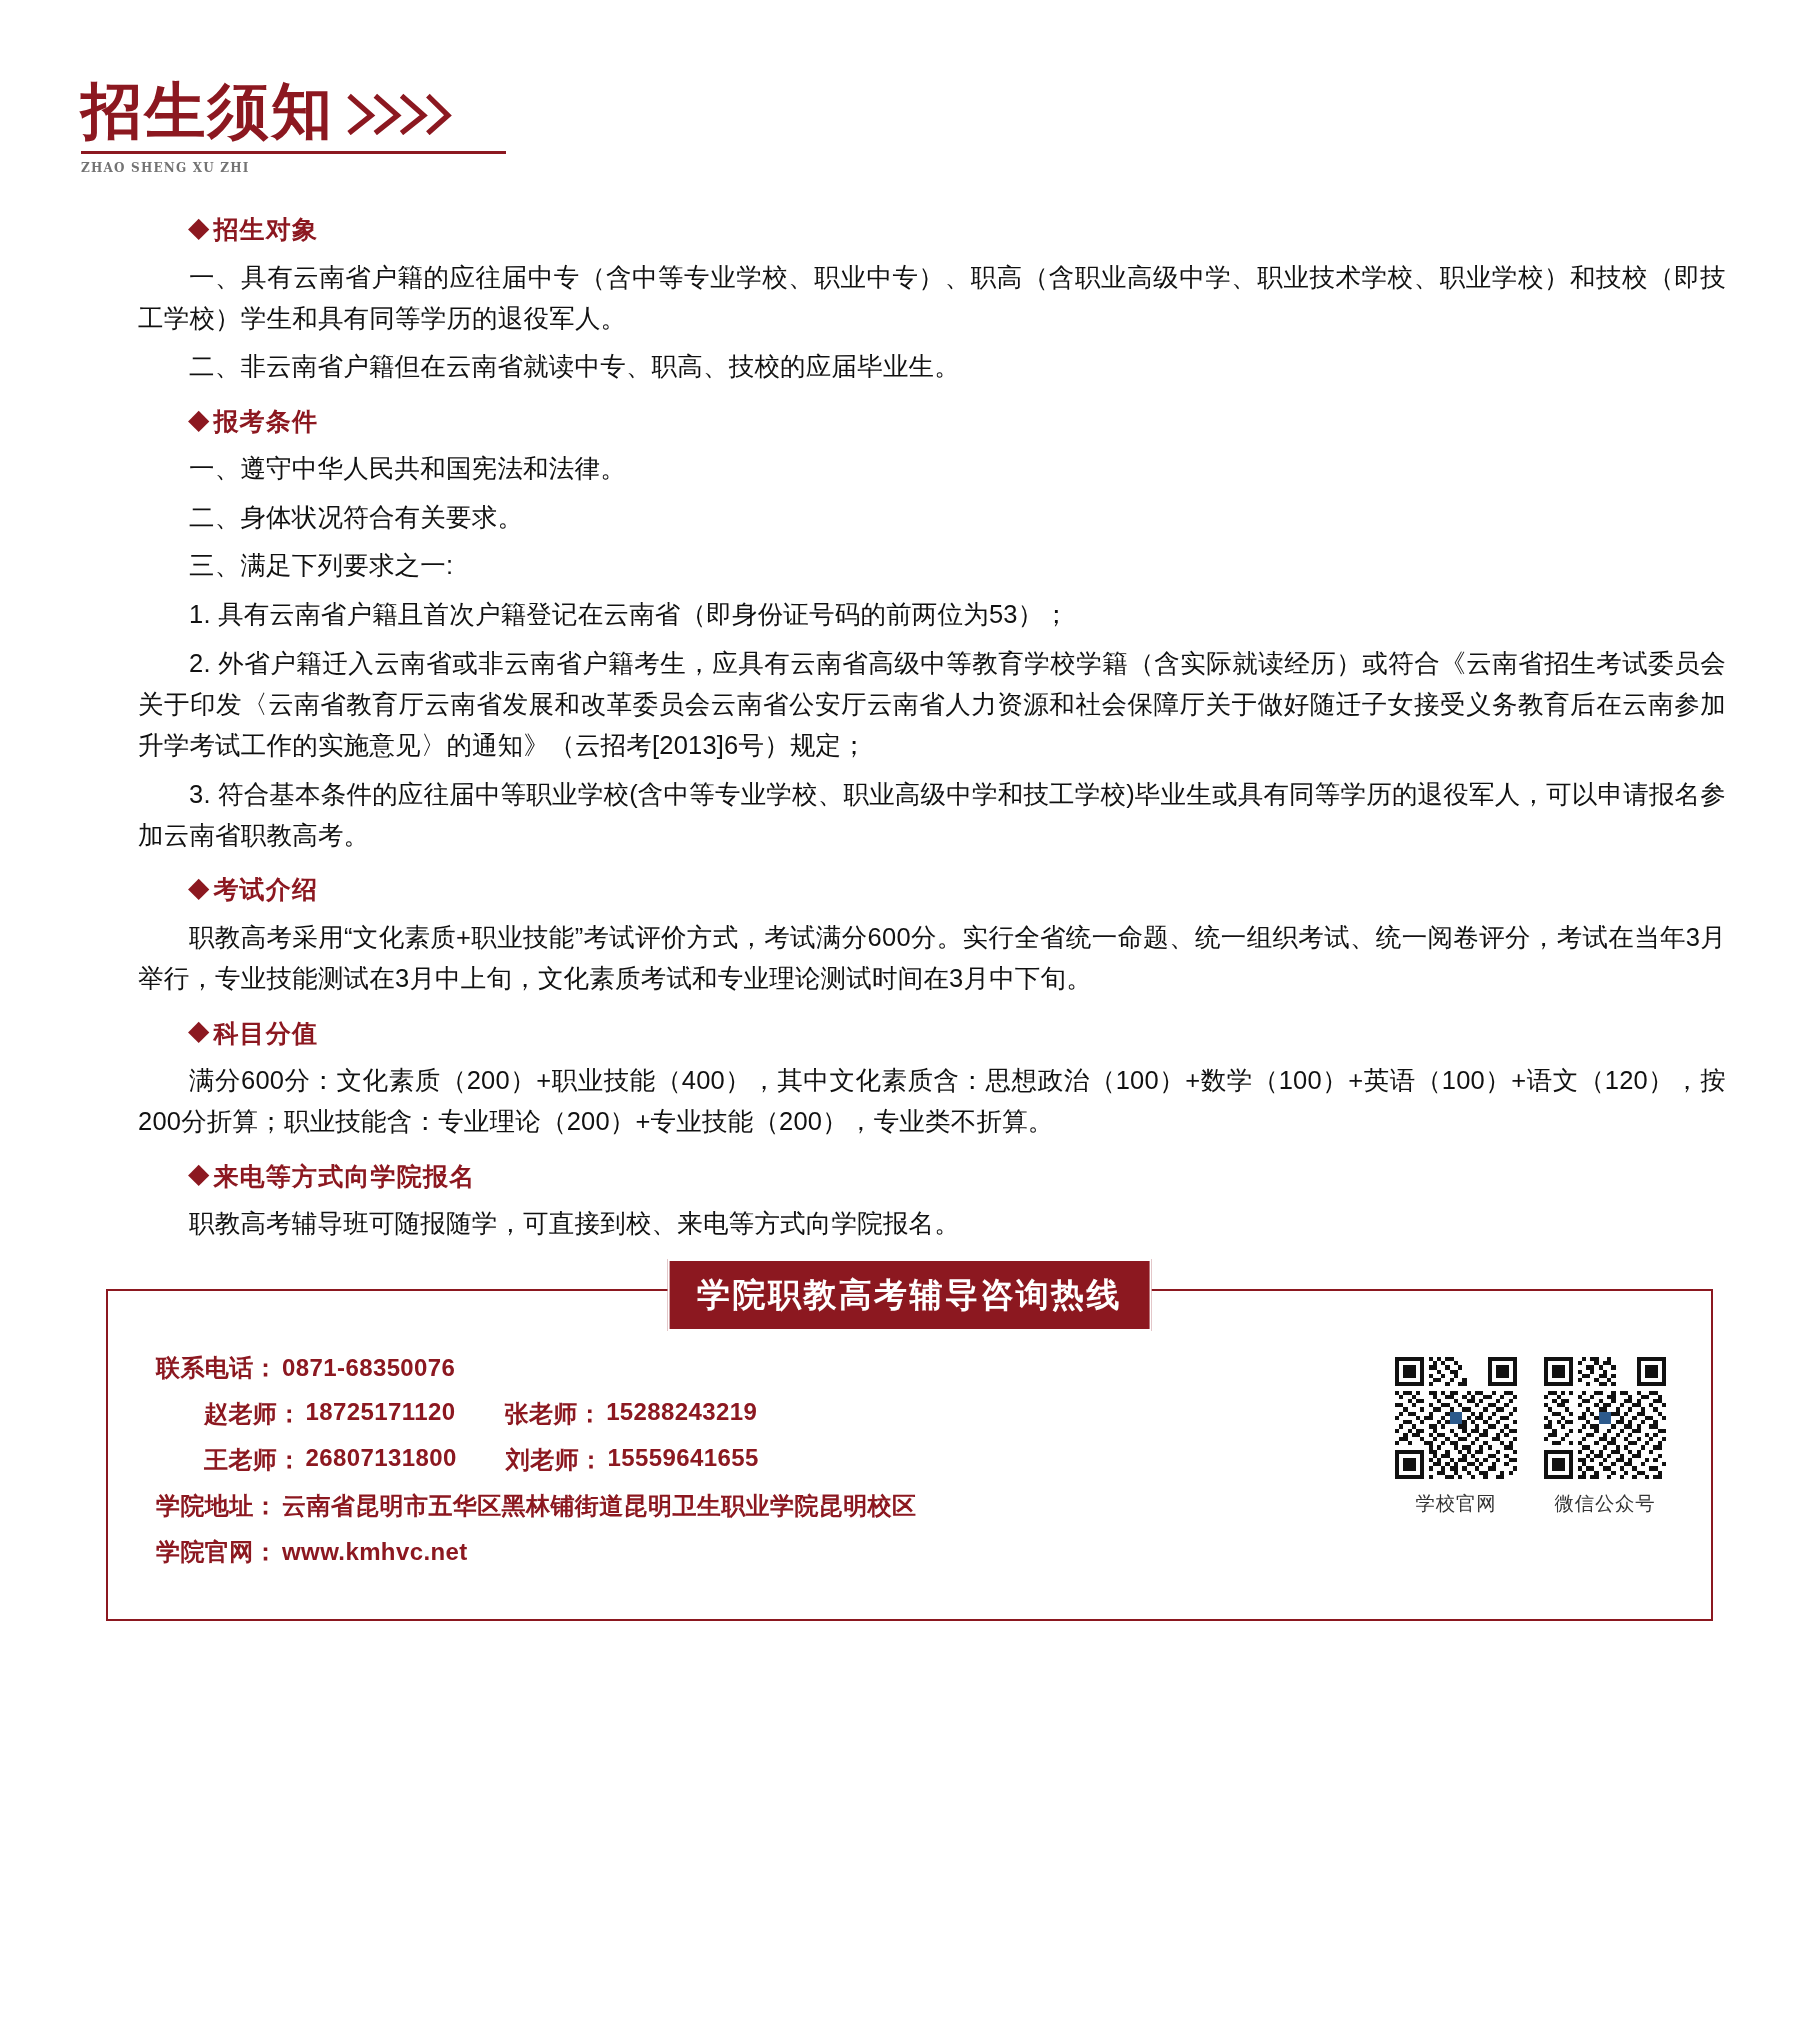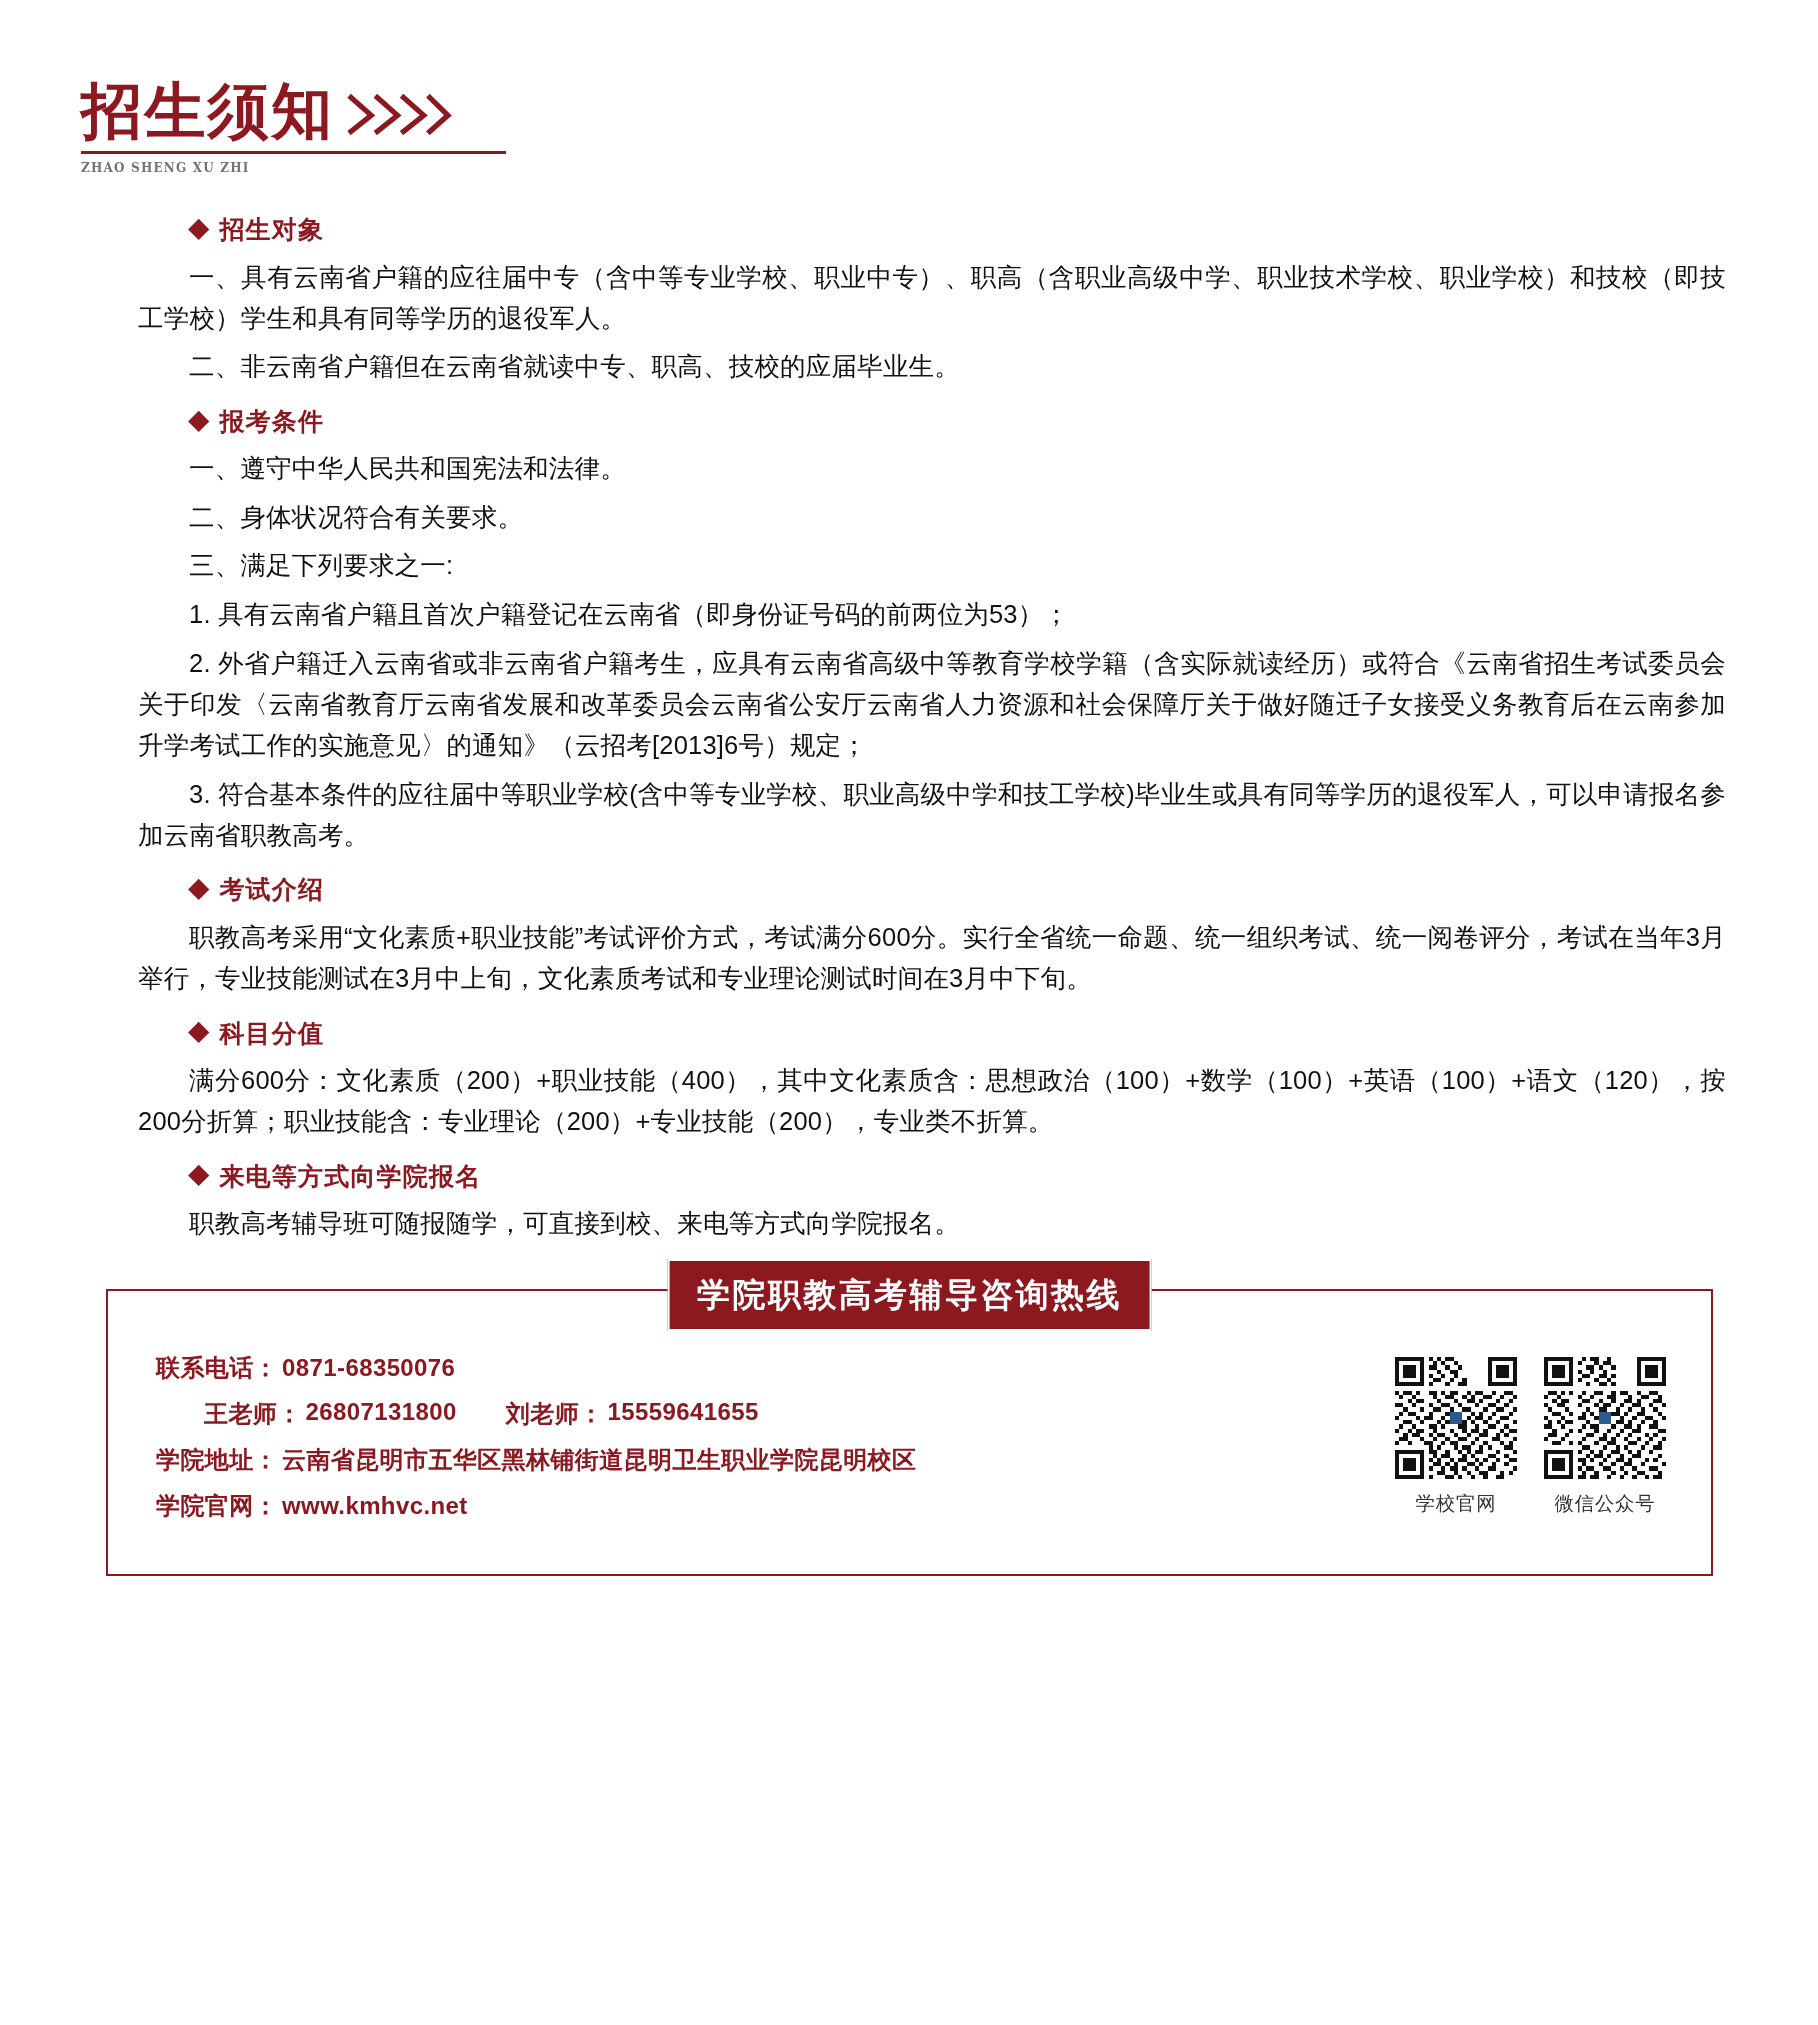--- a/index.html
+++ b/index.html
@@ -69,21 +69,21 @@
   
   .content {
     margin-top: 38px;
     padding-left: 77px;
     padding-right: 32px;
   }
 
   .section-head {
     display: flex;
     align-items: center;
-    gap: 13px;
+    gap: 7px;
     margin: 17px 0 10.5px 53px;
   }
   .diamond {
     width: 15.4px;
     height: 15.4px;
     background: #8c1820;
     transform: rotate(45deg);
     flex: none;
   }
   .section-head-label {
@@ -249,20 +249,32 @@
       <div class="contact-banner">学院职教高考辅导咨询热线</div>
 
       <div class="contact-inner">
         <div class="contact-left">
 
           <div class="c-line">
             <span class="c-label">联系电话：</span>
             <span class="c-value">0871-68350076</span>
           </div>
 
+          <div class="c-line c-indent">
+            <div class="c-pair">
+              <span class="c-item">
+                <span class="c-label">赵老师：</span>
+                <span class="c-value">18725171120</span>
+              </span>
+              <span class="c-item">
+                <span class="c-label">张老师：</span>
+                <span class="c-value">15288243219</span>
+              </span>
+            </div>
+          </div>
 
           <div class="c-line c-indent">
             <div class="c-pair">
               <span class="c-item">
                 <span class="c-label">王老师：</span>
                 <span class="c-value">26807131800</span>
               </span>
               <span class="c-item">
                 <span class="c-label">刘老师：</span>
                 <span class="c-value">15559641655</span>

